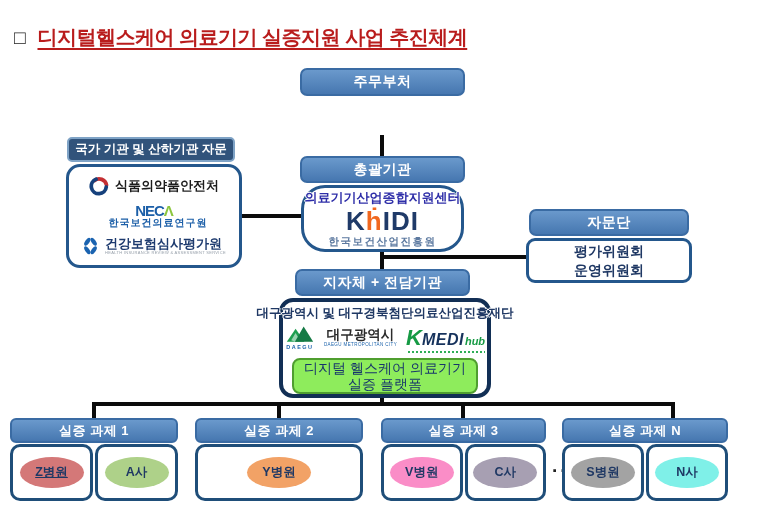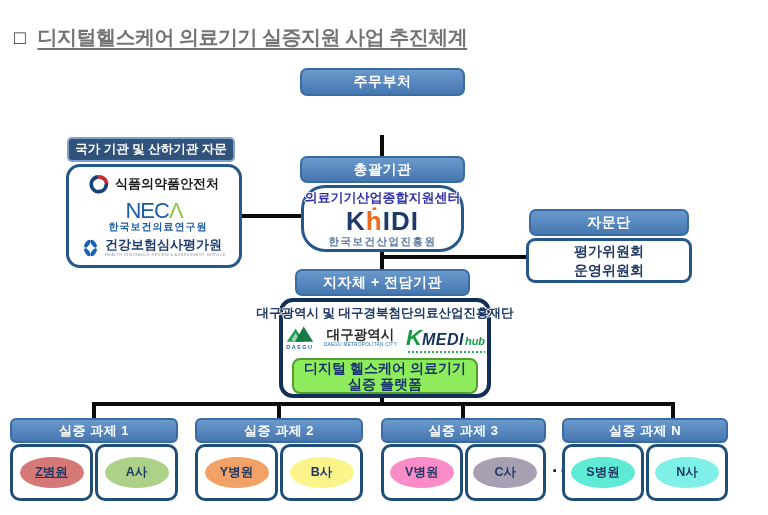--- a/index.html
+++ b/index.html
@@ -4,21 +4,21 @@
 <style>
   * { margin:0; padding:0; box-sizing:border-box; }
   html,body { width:768px; height:515px; background:#fff;
     font-family:"Liberation Sans","DejaVu Sans",sans-serif; }
   #canvas { position:relative; width:768px; height:515px; background:#fff; overflow:hidden; }
   .abs { position:absolute; }
   .ln { position:absolute; background:#0b0b0b; }
 
   .title-wrap { display:flex; align-items:center; gap:12px; }
   .title-bullet { font-size:19px; font-weight:700; color:#222; line-height:1; }
-  .title-text { font-size:20px; font-weight:800; color:#737373; letter-spacing:-0.5px;
+  .title-text { font-size:20px; font-weight:800; color:#b91c1c; letter-spacing:-0.5px;
     text-decoration:underline; text-decoration-thickness:2px; text-underline-offset:4px; }
 
   .hdr { background:linear-gradient(#6a99cc,#4677b0); border:2px solid #3a6ba3; border-radius:7px;
     color:#fff; font-weight:700; display:flex; align-items:center; justify-content:center;
     font-size:14px; letter-spacing:0.5px; }
   .hdr-dark { background:#31537b; border:2px solid #7fa3c6; border-radius:5px; color:#fff;
     font-weight:700; font-size:12.5px; display:flex; align-items:center; justify-content:center; }
   .wbox { background:#fff; border:3px solid #24578c; border-radius:24px; }
 
   .mohw-row { display:flex; align-items:center; justify-content:center; gap:8px; height:100%; }
@@ -28,21 +28,21 @@
   .khidi-center { font-size:13px; font-weight:800; color:#2e2ea8; white-space:nowrap;
     text-shadow:-1px 0 #fff,1px 0 #fff,0 -1px #fff,0 1px #fff; }
   .khidi-logo { line-height:1; margin:1px 0; font-weight:900; letter-spacing:1px; }
   .khidi-k, .khidi-idi { font-size:26px; color:#1f3a68; }
   .khidi-h { font-size:26px; color:#f1681f; }
   .khidi-org { font-size:10.5px; font-weight:700; color:#5d7aa0; letter-spacing:1.5px; }
 
   .nat-box { display:flex; flex-direction:column; justify-content:space-evenly; padding:2px 6px; }
   .nat-row { display:flex; align-items:center; justify-content:center; gap:6px; }
   .neca-col { display:flex; flex-direction:column; align-items:center; line-height:1.05; }
-  .neca-line { font-size:22px; font-weight:400; letter-spacing:-1px; line-height:1; }
+  .neca-line { font-size:15px; font-weight:700; letter-spacing:-1px; line-height:1; }
   .neca-nec { color:#1c5fa8; } .neca-a { color:#8cc63f; }
   .neca-sub { font-size:10px; font-weight:800; color:#1c5fa8; letter-spacing:1px;margin-left:8px; }
   .hira-col { display:flex; flex-direction:column; align-items:flex-start; line-height:1.1; }
   .hira-name { font-size:13px; font-weight:800; color:#1d3a6e; }
   .hira-sub { font-size:4px; color:#98a1ab; letter-spacing:0.3px; }
   .mfds-name { font-size:13px; font-weight:700; color:#1c1c1c; }
 
   .adv-box { display:flex; flex-direction:column; align-items:center; justify-content:center;
     line-height:1.3; font-size:14px; font-weight:800; color:#1f3864;text-align:right; }
 
@@ -58,21 +58,21 @@
   .dg-name { font-size:13.5px; font-weight:800; color:#2b2b2b; }
   .dg-sub { font-size:4.5px; color:#1b62ab; letter-spacing:0.4px; }
   .kmedi { display:flex; align-items:baseline; line-height:1; position:relative; font-style:italic; }
   .kmedi-k { font-size:22px; font-weight:900; color:#169a44; }
   .kmedi-medi { font-size:16px; font-weight:800; color:#16325c; letter-spacing:0.5px; }
   .kmedi-hub { font-size:11px; font-weight:800; color:#169a44; margin-left:1px; }
   .kmedi-bar { position:absolute; left:2px; right:0; bottom:-4px; height:2px;
     background:repeating-linear-gradient(90deg,#2fae57 0 2px,transparent 2px 4px); }
   .platform { margin:4px 9px 0 9px; height:38px; background:#8eec5c; border:2px solid #4f9e2f;
     border-radius:8px; display:flex; flex-direction:column; align-items:center; justify-content:center;
-    line-height:1.15; font-size:14px; font-weight:700; color:#17356b; }
+    line-height:1.15; font-size:14px; font-weight:400; color:#17356b; }
 
   .task-hdr { height:25px; font-size:13px; border-radius:6px; }
   .task-row { display:flex; gap:2px; margin-top:1px; }
   .task-cell { flex:1; height:57px; background:#fff; border:3px solid #1f4e79; border-radius:10px;
     display:flex; align-items:center; justify-content:center; }
   .ellipse { width:64px; height:31px; border-radius:50%; display:flex; align-items:center;
     justify-content:center; font-size:12.5px; font-weight:800; color:#1f3864; }
   .dots { font-size:19px; font-weight:900; color:#222; letter-spacing:2px; }
 </style>
 </head>
@@ -184,23 +184,20 @@
       </div>
     </div>
   </div>
 
   <div class="abs" style="left:195px; top:418px; width:168px;">
     <div class="hdr task-hdr">실증 과제 2</div>
     <div class="task-row">
       <div class="task-cell">
         <div class="ellipse" style="background-color: rgb(242, 162, 102);">Y병원</div>
       </div>
-      <div class="task-cell">
-        <div class="ellipse" style="background-color: rgb(251, 244, 138);">B사</div>
-      </div>
     </div>
   </div>
 
   <div class="abs" style="left:381px; top:418px; width:165px;">
     <div class="hdr task-hdr">실증 과제 3</div>
     <div class="task-row">
       <div class="task-cell">
         <div class="ellipse" style="background-color: rgb(250, 141, 199);">V병원</div>
       </div>
       <div class="task-cell">
@@ -208,21 +205,21 @@
       </div>
     </div>
   </div>
 
   <div class="abs dots" style="left:552px; top:460px;">···</div>
 
   <div class="abs" style="left:562px; top:418px; width:166px;">
     <div class="hdr task-hdr">실증 과제 N</div>
     <div class="task-row">
       <div class="task-cell">
-        <div class="ellipse" style="background-color: #5eead4;">S병원</div>
+        <div class="ellipse" style="background-color: #a3a3a3;">S병원</div>
       </div>
       <div class="task-cell">
         <div class="ellipse" style="background-color: rgb(127, 240, 232);">N사</div>
       </div>
     </div>
   </div>
 
 </div>
 
 </body></html>

